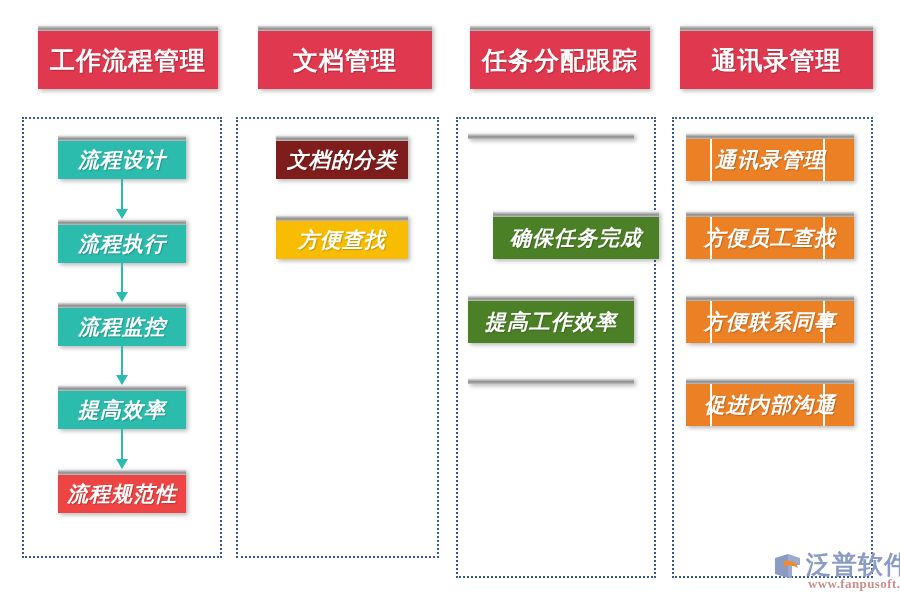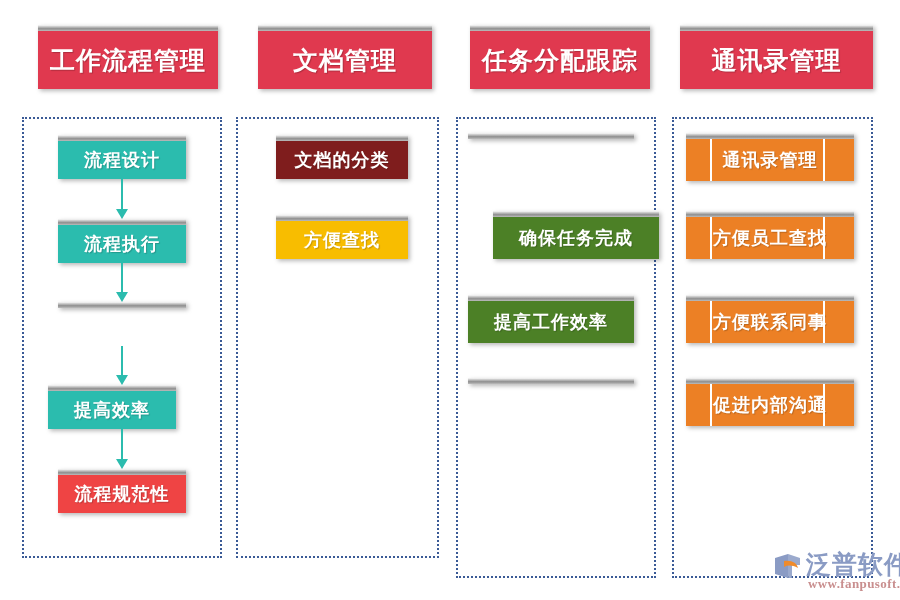--- a/index.html
+++ b/index.html
@@ -40,22 +40,23 @@
 
   
   .frame{
     position:absolute;box-sizing:border-box;
     border:2px dotted #3a5a96;
     background:transparent;
   }
 
   
   .node .body{
-    font-size:18px;font-weight:bold;
+    font-size:21px;font-weight:bold;
     text-shadow:1px 1px 1px rgba(0,0,0,0.20);
+    font-style:italic;
   }
   .node.teal   .body{background:#2bbcae;}
   .node.amber  .body{background:#f8bd00;}
   .node.green  .body{background:#4c8026;}
   .node.orange .body{background:#ec8025;}
 
   
   .node .rule{
     position:absolute;top:6px;bottom:0;width:2px;background:#ffffff;
   }
@@ -124,26 +125,27 @@
     <div class="bevel node teal" style="left: 58px; top: 219px; width: 128px; height: 44px;">
       <div class="cap"></div>
       <div class="body" style="background: rgb(43, 188, 174);">流程执行</div>
     </div>
     <div class="arrow" style="left: 58px; top: 263px; width: 128px; height: 39px;">
       <div class="shaft" style="background: rgb(43, 188, 174);"></div>
       <div class="head" style="border-top-color: rgb(43, 188, 174);"></div>
     </div>
     <div class="bevel node teal" style="left: 58px; top: 302px; width: 128px; height: 44px;">
       <div class="cap"></div>
+      <div class="body" style="background: rgb(43, 188, 174);">流程监控</div>
     </div>
     <div class="arrow" style="left: 58px; top: 346px; width: 128px; height: 39px;">
       <div class="shaft" style="background: rgb(43, 188, 174);"></div>
       <div class="head" style="border-top-color: rgb(43, 188, 174);"></div>
     </div>
-    <div class="bevel node teal" style="left: 48px; top: 385px; width: 128px; height: 44px;">
+    <div class="bevel node teal" style="left: 58px; top: 385px; width: 128px; height: 44px;">
       <div class="cap"></div>
       <div class="body" style="background: rgb(43, 188, 174);">提高效率</div>
     </div>
     <div class="arrow" style="left: 58px; top: 429px; width: 128px; height: 40px;">
       <div class="shaft" style="background: rgb(43, 188, 174);"></div>
       <div class="head" style="border-top-color: rgb(43, 188, 174);"></div>
     </div>
     <div class="bevel node teal" style="left: 58px; top: 469px; width: 128px; height: 44px;">
       <div class="cap"></div>
       <div class="body" style="background: #ef4444;">流程规范性</div>

